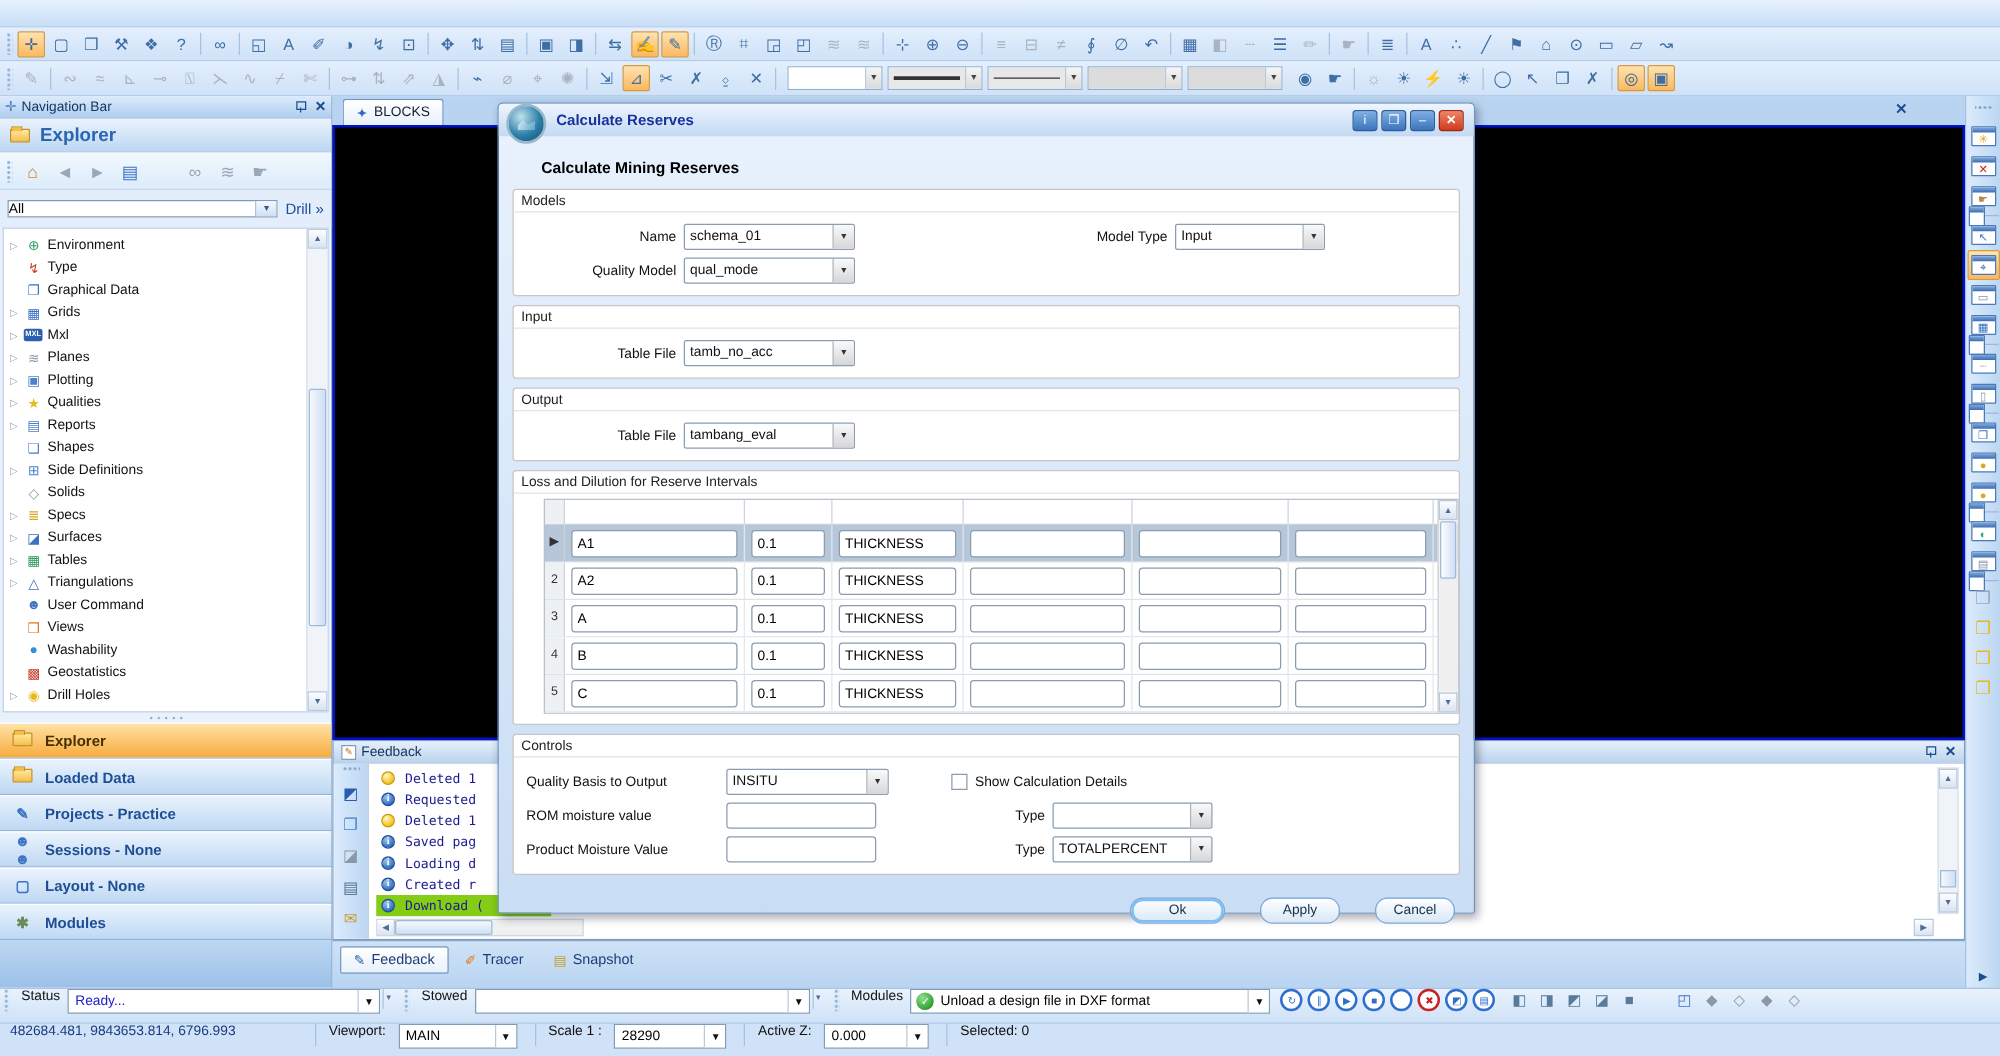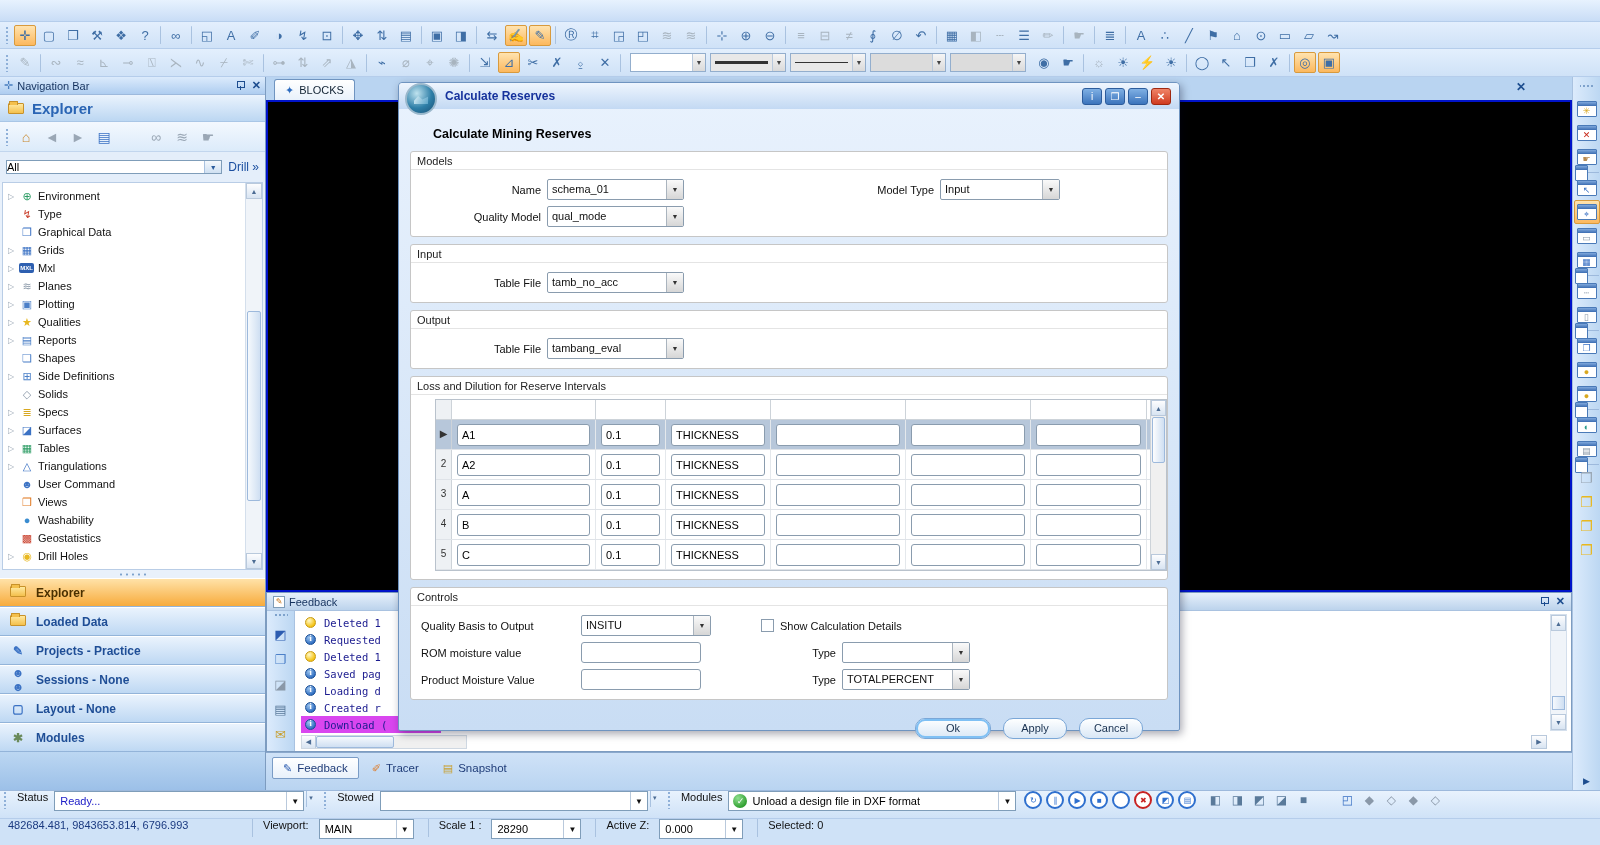--- a/index.html
+++ b/index.html
@@ -71,21 +71,21 @@
 .bottom-panel{height:160px;background:#dcebfc;border:1px solid #7d9cc0;display:flex;flex-direction:column}
 .bp-titlebar{height:18px;background:linear-gradient(#e6f0fb,#bcd3ec);display:flex;align-items:center;padding:0 6px;font-size:11px;color:#15325e;border-bottom:1px solid #a9c2e0}
 .bp-titlebar .t{flex:1;margin-left:4px}
 .pad-icon{width:12px;height:12px;background:#fff;border:1px solid #7f9db9;font-size:8px;color:#c87820;display:flex;align-items:center;justify-content:center}
 .bp-body{flex:1;display:flex;position:relative;background:#fff}
 .fb-iconstrip{width:28px;flex:none;background:linear-gradient(90deg,#dcebfc,#bcd7f2);border-right:1px solid #a9c2e0;display:flex;flex-direction:column;align-items:center;padding-top:2px}
 .fb-iconstrip .dots{width:14px;height:4px;background:radial-gradient(circle,#7ea2cc 1px,transparent 1.2px);background-size:4px 4px;margin-bottom:4px}
 .fb-tool{width:22px;height:24px;display:flex;align-items:center;justify-content:center;font-size:13px;margin:1px 0}
 .fb-log{width:170px;flex:none;padding:3px 0 0 6px;overflow:hidden;position:relative}
 .log-row{height:17px;display:flex;align-items:center;font-family:"DejaVu Sans Mono",monospace;font-size:10.5px;color:#1b1b8f;white-space:nowrap}
-.log-row.active{background:#d946ef;width:140px}
+.log-row.active{background:#84cc16;width:140px}
 .ico{display:none;width:11px;height:11px;border-radius:50%;margin:0 8px 0 4px;flex:none}
 .ico.show{display:inline-block}
 .ico.bulb{background:radial-gradient(circle at 35% 30%,#fff8c8,#f4c316 70%);border:1px solid #c89a10}
 .ico.info{background:radial-gradient(circle at 35% 30%,#9cc4ee,#2d6cc0 75%);border:1px solid #1b4f96;position:relative}
 .ico.info::after{content:"i";position:absolute;left:0;right:0;top:-1px;text-align:center;color:#fff;font-size:8px;font-family:"Liberation Serif",serif;font-weight:bold}
 .fb-hscroll{position:absolute;left:34px;bottom:2px;width:166px;height:14px;background:#f0f0f0;border:1px solid #cfd8e2;display:flex}
 .fb-hscroll .harr{width:14px;background:linear-gradient(#fdfdfe,#d8e4f2);border-right:1px solid #b9c9dc;font-size:7px;color:#4c6c94;display:flex;align-items:center;justify-content:center}
 .fb-hscroll .hthumb{width:78px;background:linear-gradient(#f5f9fd,#cfdff2);border:1px solid #9db9dc;border-radius:2px}
 .bp-vscroll{position:absolute;right:4px;top:3px;bottom:20px;width:17px;background:#f0f4f9;border:1px solid #d4dfec}
 .bp-vscroll .vthumb{position:absolute;left:1px;right:1px;bottom:20px;height:14px;background:linear-gradient(90deg,#f5f9fd,#cfdff2);border:1px solid #9db9dc}
@@ -143,21 +143,21 @@
 .loss-row .row-hdr{width:16px;flex:none;background:#eef1f4;border-right:1px solid #cdd3d9;font-size:10px;color:#333;text-align:center;line-height:28px}
 .loss-row.active .row-hdr{background:#b7c7da}
 .cell{flex:none;display:flex;align-items:center;padding-left:5px;border-right:1px solid #e4e8ec}
 .cell input{height:22px;border:1px solid #8a9cae;border-radius:3px;font-size:11px;padding:0 4px;background:#fff;font-family:"Liberation Sans",sans-serif}
 .cell.c0{width:144px}.cell.c1{width:70px}.cell.c2{width:105px}.cell.c3{width:135px}.cell.c4{width:125px}.cell.c5{width:116px}
 .cell.c0 input{width:133px}.cell.c1 input{width:59px}.cell.c2 input{width:94px}.cell.c3 input{width:124px}.cell.c4 input{width:114px}.cell.c5 input{width:105px}
 .loss-vscroll{position:absolute;right:0;top:0;width:16px;height:100%;background:#f0f0f0;border-left:1px solid #cdd3d9}
 .loss-vscroll .vthumb{position:absolute;left:1px;right:1px;top:17px;height:46px;background:linear-gradient(90deg,#fdfdfe,#cfdff2);border:1px solid #9db9dc;border-radius:2px}
 .loss-vscroll .sb-arrow.bot{bottom:0}
 
-.dlg-footer{display:flex;justify-content:flex-end;gap:12px;padding:11px 36px 0 0}
+.dlg-footer{display:flex;justify-content:flex-end;gap:28px;padding:11px 15px 0 0}
 .btn{min-width:64px;height:21px;border:1px solid #7ba7d7;border-radius:10px;background:linear-gradient(#feffff,#d9e7f6);font-size:11px;color:#17304f;text-align:center;line-height:19px;padding:0 12px}
 .btn.ok{box-shadow:0 0 0 2px #7fc0f4 inset;min-width:76px}
 
 .statusbar{display:flex;align-items:flex-start}
 .sb1{height:28px;background:linear-gradient(#e8f2fd,#cfe2f7);border-top:1px solid #9db9dc;font-size:11px}
 .sb2{height:27px;background:#cfe2f7;font-size:11px;border-top:1px solid #b5cdeb}
 .sb-label{margin:0 6px;color:#111;white-space:nowrap}
 .sb-combo{height:20px;background:#fff;border:1px solid #7f9db9;display:flex;align-items:center;overflow:hidden}
 .sb-combo .sb-val{flex:1;padding:0 5px;font-size:11px;white-space:nowrap}
 .sb-val.blue{color:#2020c8}

